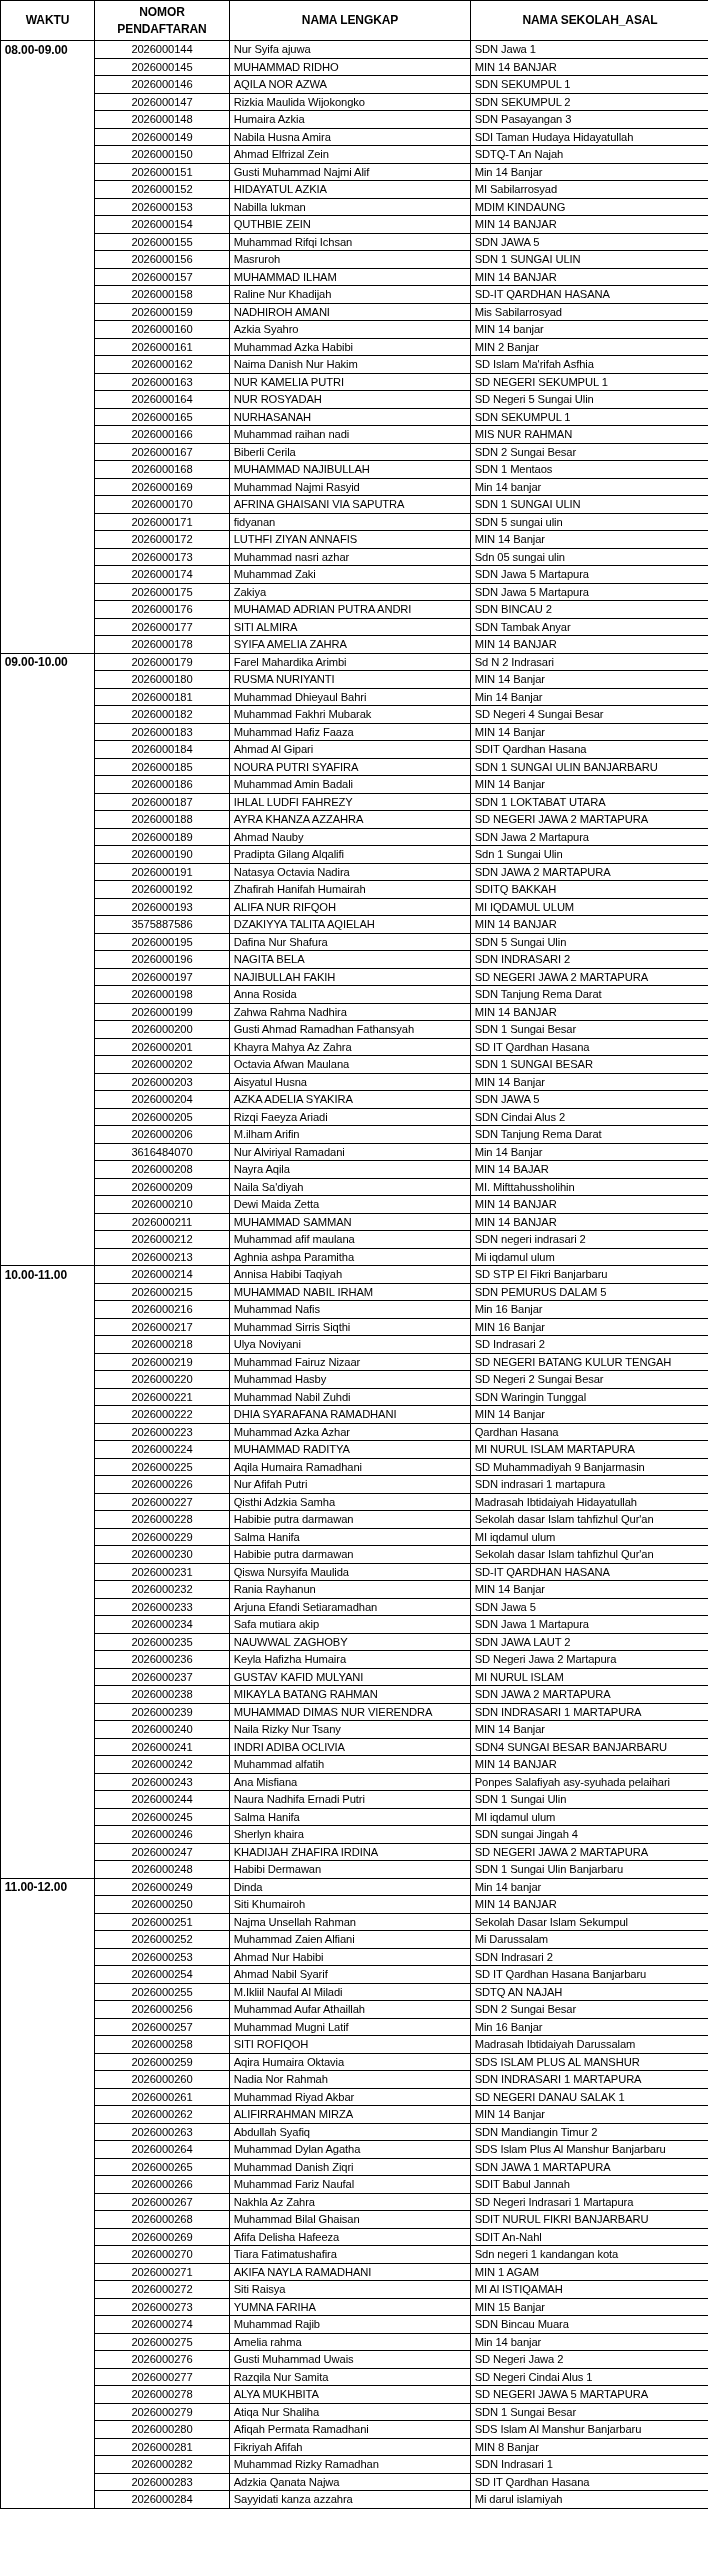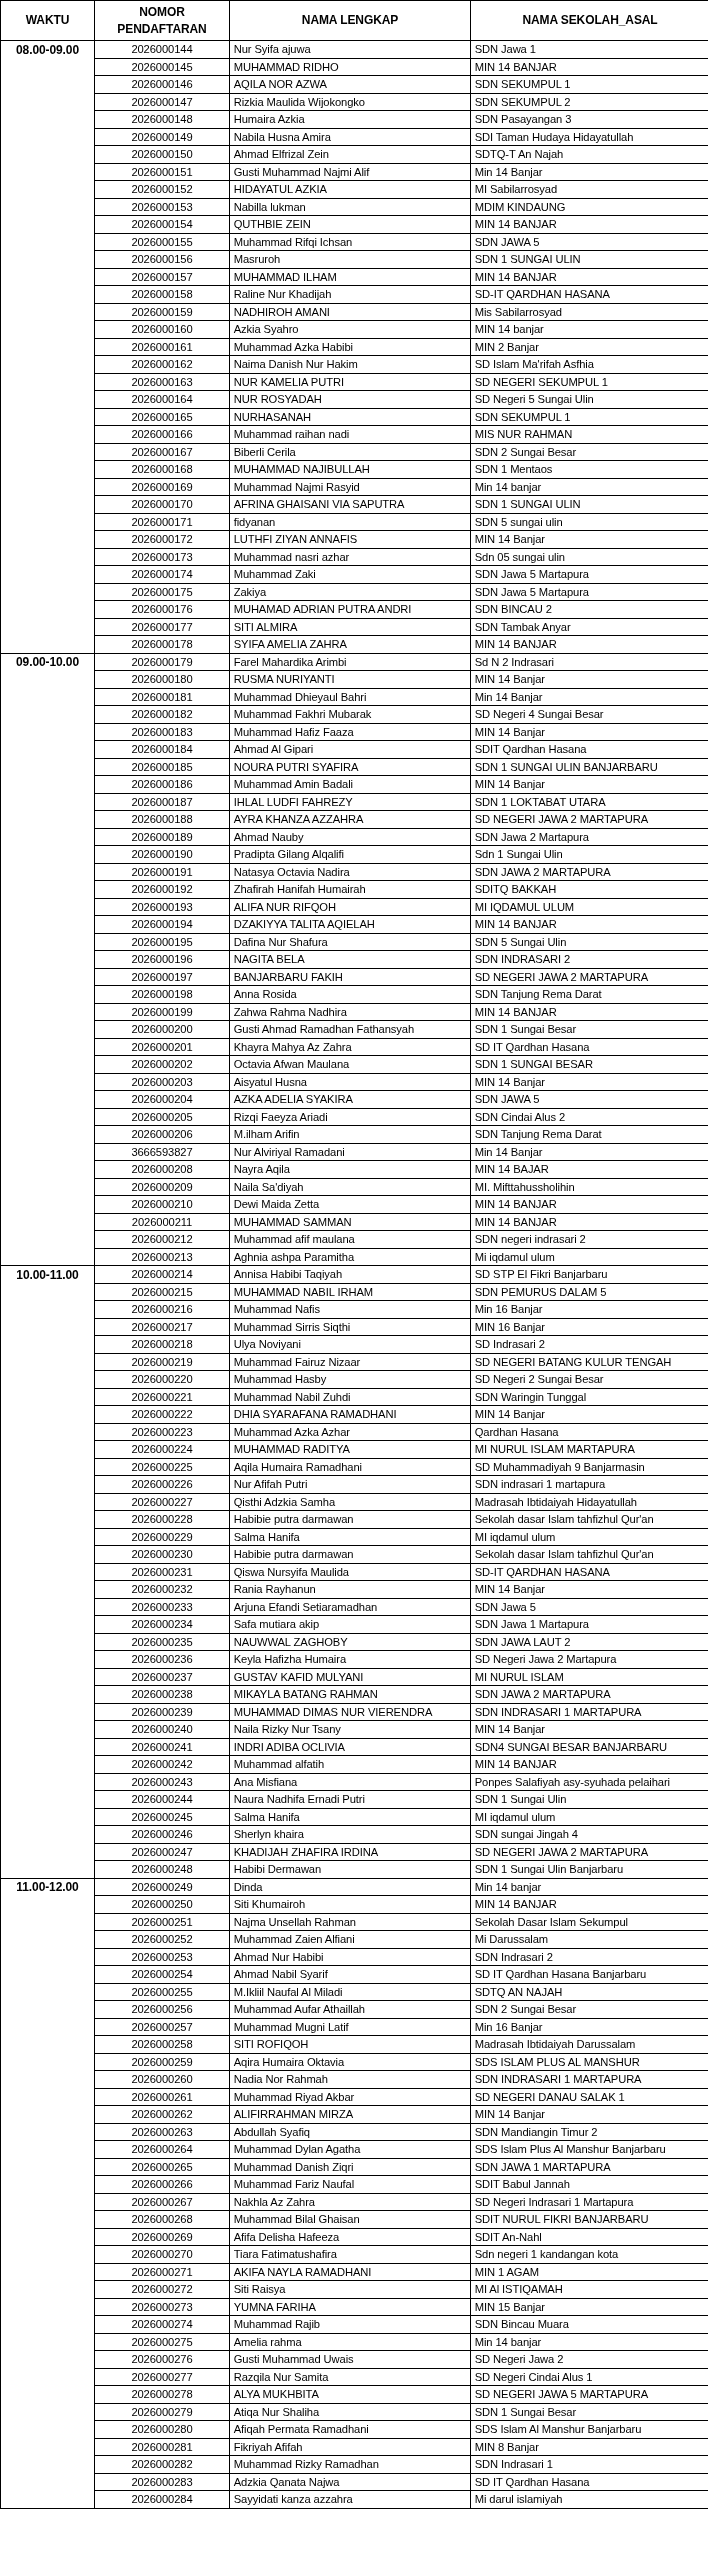--- a/index.html
+++ b/index.html
@@ -34,21 +34,21 @@
   }
   tbody td {
     height: 16.5px;
     font-size: 11.2px;
     line-height: 16.5px;
     padding: 0 3.7px;
   }
   td.waktu-cell {
     font-weight: bold;
     font-size: 12px;
-    text-align: center;
+    text-align: left;
     vertical-align: top;
     padding-top: 0.7px;
     border-bottom: 1.5px solid #000;
   }
   td.num-cell { text-align: center; }
   td.name-cell, td.school-cell { text-align: left; }
   tr.group-end td { border-bottom: 1.5px solid #000; }
 </style>
 </head>
 <body>
@@ -316,37 +316,37 @@
           <td class="num-cell">2026000192</td>
           <td class="name-cell">Zhafirah Hanifah Humairah</td>
           <td class="school-cell">SDITQ BAKKAH</td>
         </tr>
         <tr>
           <td class="num-cell">2026000193</td>
           <td class="name-cell">ALIFA NUR RIFQOH</td>
           <td class="school-cell">MI IQDAMUL ULUM</td>
         </tr>
         <tr>
-          <td class="num-cell">2026000194</td>
+          <td class="num-cell">3575887586</td>
           <td class="name-cell">DZAKIYYA TALITA AQIELAH</td>
           <td class="school-cell">MIN 14 BANJAR</td>
         </tr>
         <tr>
           <td class="num-cell">2026000195</td>
           <td class="name-cell">Dafina Nur Shafura</td>
           <td class="school-cell">SDN 5 Sungai Ulin</td>
         </tr>
         <tr>
           <td class="num-cell">2026000196</td>
           <td class="name-cell">NAGITA BELA</td>
           <td class="school-cell">SDN INDRASARI 2</td>
         </tr>
         <tr>
           <td class="num-cell">2026000197</td>
-          <td class="name-cell">BANJARBARU FAKIH</td>
+          <td class="name-cell">NAJIBULLAH FAKIH</td>
           <td class="school-cell">SD NEGERI JAWA 2 MARTAPURA</td>
         </tr>
         <tr>
           <td class="num-cell">2026000198</td>
           <td class="name-cell">Anna Rosida</td>
           <td class="school-cell">SDN Tanjung Rema Darat</td>
         </tr>
         <tr>
           <td class="num-cell">2026000199</td>
           <td class="name-cell">Zahwa Rahma Nadhira</td>
@@ -381,21 +381,21 @@
           <td class="num-cell">2026000205</td>
           <td class="name-cell">Rizqi Faeyza Ariadi</td>
           <td class="school-cell">SDN Cindai Alus 2</td>
         </tr>
         <tr>
           <td class="num-cell">2026000206</td>
           <td class="name-cell">M.ilham Arifin</td>
           <td class="school-cell">SDN Tanjung Rema Darat</td>
         </tr>
         <tr>
-          <td class="num-cell">3666593827</td>
+          <td class="num-cell">3616484070</td>
           <td class="name-cell">Nur Alviriyal Ramadani</td>
           <td class="school-cell">Min 14 Banjar</td>
         </tr>
         <tr>
           <td class="num-cell">2026000208</td>
           <td class="name-cell">Nayra Aqila</td>
           <td class="school-cell">MIN 14 BAJAR</td>
         </tr>
         <tr>
           <td class="num-cell">2026000209</td>

